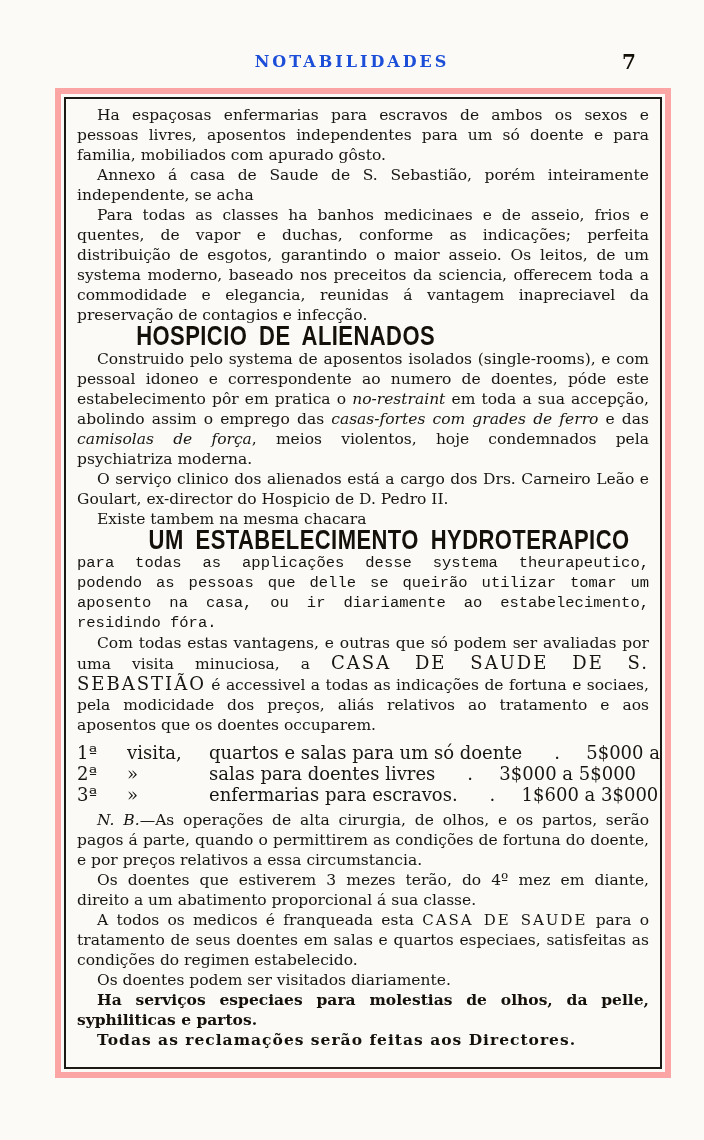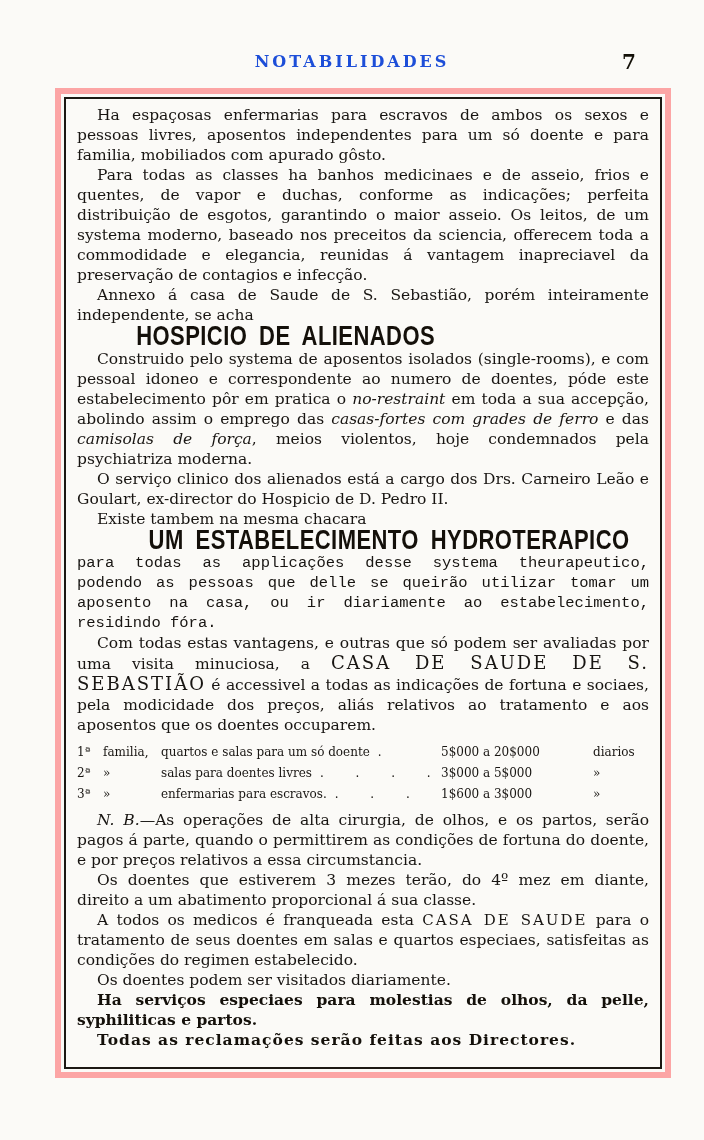--- a/index.html
+++ b/index.html
@@ -46,21 +46,21 @@
     display:inline-block;
     font-family:"Liberation Sans","DejaVu Sans",sans-serif;
     font-weight:bold;font-size:25px;letter-spacing:0.5px;word-spacing:6px;
     transform:scale(0.88,1.12);transform-origin:center;
     white-space:nowrap;color:#14100a;
   }
   
   .price-list{margin:7px 0 5px 0;}
   .price-row{
     display:flex;align-items:baseline;
-    font-size:12px;line-height:21px;white-space:nowrap;
+    font-size:18px;line-height:21px;white-space:nowrap;gap:24px;
   }
   .pr-class{width:26px;flex:none;}
   .pr-mark{width:58px;flex:none;}
   .pr-desc{flex:none;}
   .pr-dots{flex:1;padding:0 8px;letter-spacing:14px;overflow:hidden;}
   .pr-price{width:152px;flex:none;text-align:left;}
   .pr-unit{width:56px;flex:none;text-align:left;}
   
   .services-line{
     margin:8px 18px 0 18px;text-align:center;text-indent:0;
@@ -76,40 +76,40 @@
 
 <div class="running-head">
   <div class="head-title">NOTABILIDADES</div>
   <div class="head-pagenum">7</div>
 </div>
 
 <div class="ad-box">
   <div class="ad-inner copy">
 
     <p>Ha espaçosas enfermarias para escravos de ambos os sexos e pessoas livres, aposentos independentes para um só doente e para familia, mobiliados com apurado gôsto.</p>
+    <p>Annexo á casa de Saude de S. Sebastião, porém inteiramente independente, se acha</p>
     <p>Para todas as classes ha banhos medicinaes e de asseio, frios e quentes, de vapor e duchas, conforme as indicações; perfeita distribuição de esgotos, garantindo o maior asseio. Os leitos, de um systema moderno, baseado nos preceitos da sciencia, offerecem toda a commodidade e elegancia, reunidas á vantagem inapreciavel da preservação de contagios e infecção.</p>
-    <p>Annexo á casa de Saude de S. Sebastião, porém inteiramente independente, se acha</p>
 
     <p class="display-heading"><span class="cond">HOSPICIO DE ALIENADOS</span></p>
 
     <p><span>Construido pelo systema de aposentos isolados (single-rooms), e com pessoal idoneo e correspondente ao numero de doentes, póde este estabelecimento pôr em pratica o </span><span class="it">no-restraint</span><span> em toda a sua accepção, abolindo assim o emprego das </span><span class="it">casas-fortes com grades de ferro</span><span> e das </span><span class="it">camisolas de força</span><span>, meios violentos, hoje condemnados pela psychiatriza moderna.</span></p>
 
     <p>O serviço clinico dos alienados está a cargo dos Drs. Carneiro Leão e Goulart, ex-director do Hospicio de D. Pedro II.</p>
     <p>Existe tambem na mesma chacara</p>
 
     <p class="display-heading"><span class="cond">UM ESTABELECIMENTO HYDROTERAPICO</span></p>
 
     <p class="noindent">para todas as applicações desse systema theurapeutico, podendo as pessoas que delle se queirão utilizar tomar um aposento na casa, ou ir diariamente ao estabelecimento, residindo fóra.</p>
 
     <p><span>Com todas estas vantagens, e outras que só podem ser avaliadas por uma visita minuciosa, a </span><span class="caps">CASA DE SAUDE DE S. SEBASTIÃO</span><span> é accessivel a todas as indicações de fortuna e sociaes, pela modicidade dos preços, aliás relativos ao tratamento e aos aposentos que os doentes occuparem.</span></p>
 
     <div class="price-list">
       <div class="price-row">
         <span class="pr-class">1ª</span>
-        <span class="pr-mark">familia,</span>
+        <span class="pr-mark">visita,</span>
         <span class="pr-desc">quartos e salas para um só doente</span>
         <span class="pr-dots">.</span>
         <span class="pr-price">5$000 a 20$000</span>
         <span class="pr-unit">diarios</span>
       </div>
       <div class="price-row">
         <span class="pr-class">2ª</span>
         <span class="pr-mark">»</span>
         <span class="pr-desc">salas para doentes livres</span>
         <span class="pr-dots">. . . .</span>

